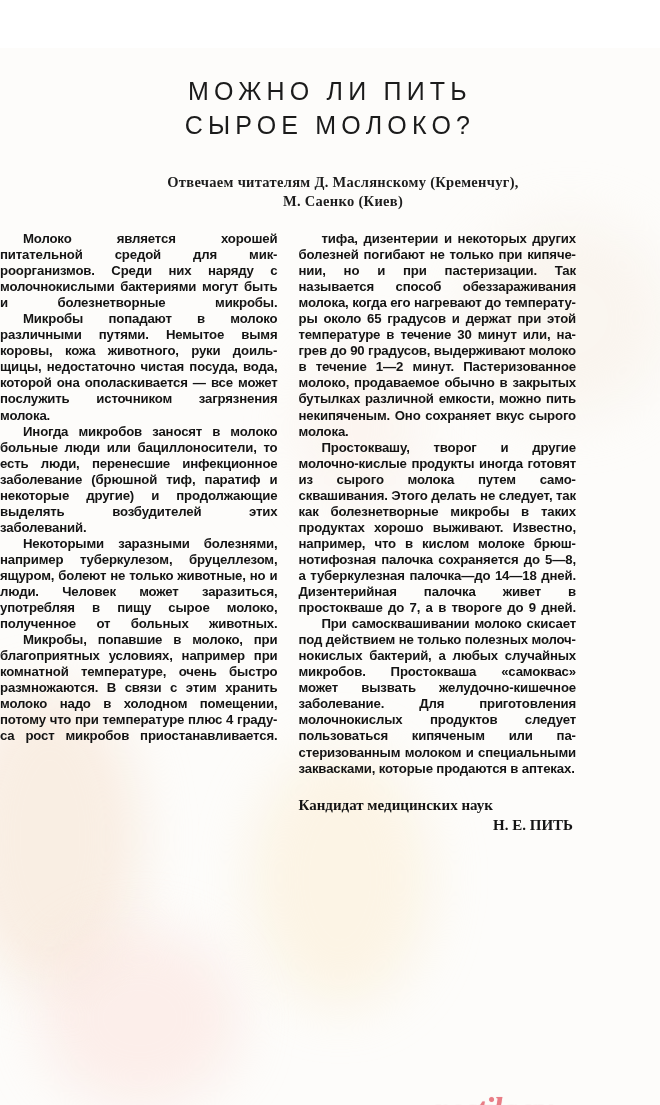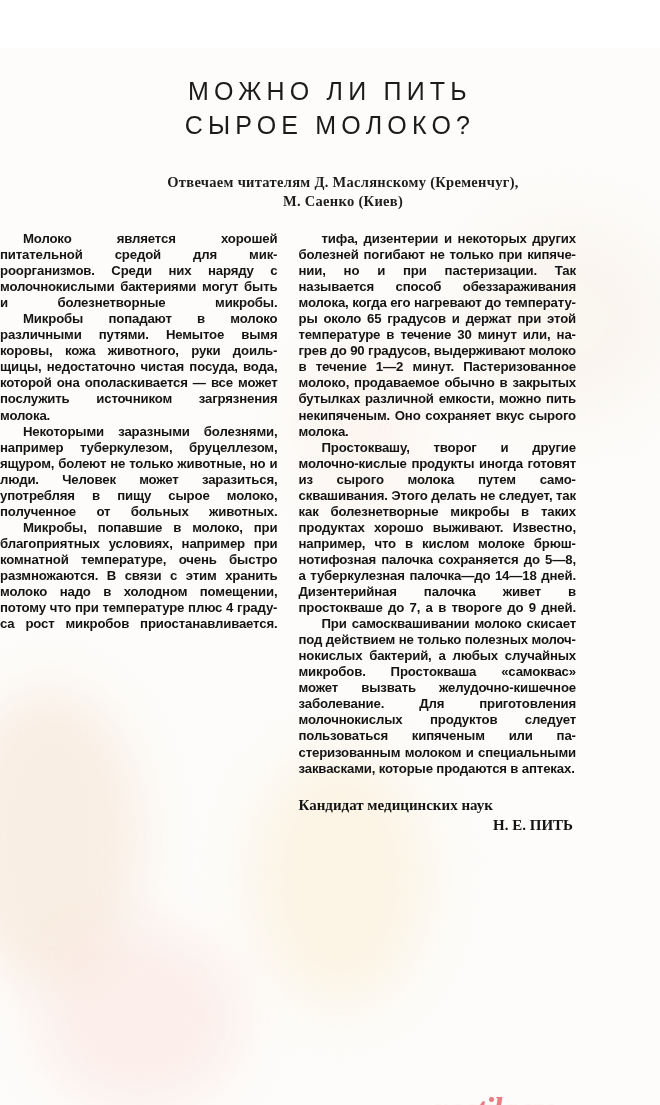--- a/index.html
+++ b/index.html
@@ -158,20 +158,21 @@
     <div class="subtitle">
       <span class="ln1">Отвечаем читателям Д. Маслянскому (Кременчуг),</span>
       <span class="ln2">М. Саенко (Киев)</span>
     </div>
 
     <div class="columns">
 
       <div class="col left">
         <p>Молоко является хорошей питательной средой для мик­роорганизмов. Среди них наряду с молочнокислыми бактериями могут быть и болезнетворные микробы.</p>
         <p>Микробы попадают в мо­локо различными путями. Немытое вымя коровы, ко­жа животного, руки доиль­щицы, недостаточно чистая посуда, вода, которой она ополаскивается — все мо­жет послужить источником загрязнения молока.</p>
+        <p>Иногда микробов заносят в молоко больные люди или бациллоносители, то есть люди, перенесшие инфек­ционное заболевание (брюш­ной тиф, паратиф и некото­рые другие) и продолжаю­щие выделять возбудителей этих заболеваний.</p>
         <p>Некоторыми заразными болезнями, например тубер­кулезом, бруцеллезом, ящу­ром, болеют не только жи­вотные, но и люди. Человек может заразиться, употреб­ляя в пищу сырое молоко, полученное от больных жи­вотных.</p>
         <p>Микробы, попавшие в мо­локо, при благоприятных условиях, например при комнатной температуре, очень быстро размножают­ся. В связи с этим хранить молоко надо в холодном по­мещении, потому что при температуре плюс 4 граду­са рост микробов приоста­навливается.</p>
       </div>
 
       <div class="col right">
         <p>тифа, дизентерии и некото­рых других болезней поги­бают не только при кипяче­нии, но и при пастеризации. Так называется способ обез­зараживания молока, когда его нагревают до температу­ры около 65 градусов и дер­жат при этой температуре в течение 30 минут или, на­грев до 90 градусов, выдер­живают молоко в течение 1—2 минут. Пастеризованное молоко, продаваемое обычно в закрытых бутылках раз­личной емкости, можно пить некипяченым. Оно со­храняет вкус сырого моло­ка.</p>
         <p>Простоквашу, творог и другие молочно-кислые про­дукты иногда готовят из сырого молока путем само­сквашивания. Этого делать не следует, так как болезне­творные микробы в таких продуктах хорошо выжи­вают. Известно, например, что в кислом молоке брюш­нотифозная палочка сохра­няется до 5—8, а туберкулез­ная палочка—до 14—18 дней. Дизентерийная палочка жи­вет в простокваше до 7, а в твороге до 9 дней.</p>
         <p class="last-natural">При самосквашивании мо­локо скисает под действием не только полезных молоч­нокислых бактерий, а любых случайных микробов. Про­стокваша «самоквас» может вызвать желудочно-кишеч­ное заболевание. Для приго­товления молочнокислых продуктов следует пользо­ваться кипяченым или па­стеризованным молоком и специальными заквасками, которые продаются в апте­ках.</p>
 
         <div class="signature">

